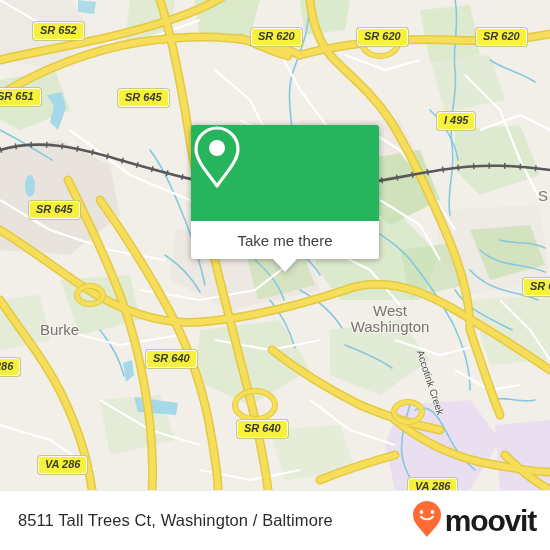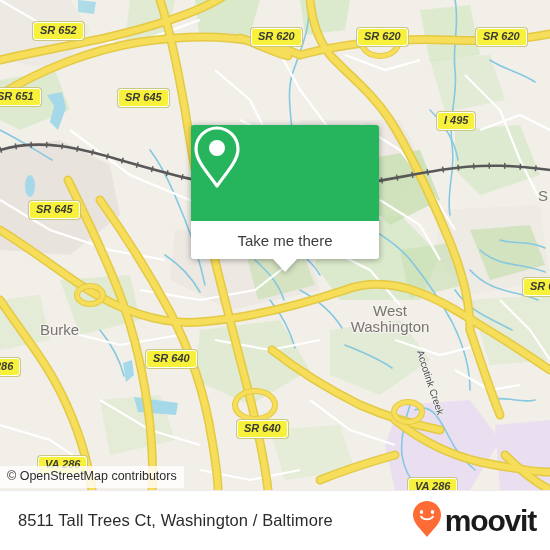--- a/index.html
+++ b/index.html
@@ -278,23 +278,20 @@
             <circle cx="26" cy="23" r="8" fill="#ffffff"></circle>
           </svg>
         </span>
       </div>
       <div id="card-bottom">
         <span>Take me there</span>
       </div>
       <div id="card-tail"></div>
     </div>
 
-    <div id="attribution">
-      <span>© OpenStreetMap contributors</span>
-    </div>
   </div>
 
   <div id="footer">
     <div id="footer-title">8511 Tall Trees Ct, Washington / Baltimore</div>
     <div id="brand">
       <span>
         <svg width="30" height="38" viewBox="0 0 30 38" aria-hidden="true">
           <path d="M15 1 C7.3 1 1 7.3 1 15 C1 24 10 30 15 37 C20 30 29 24 29 15 C29 7.3 22.7 1 15 1 Z" fill="#ff6b35"></path>
           <ellipse cx="9.5" cy="12" rx="1.7" ry="2.1" fill="#ffffff"></ellipse>
           <ellipse cx="20.5" cy="12" rx="1.7" ry="2.1" fill="#ffffff"></ellipse>

